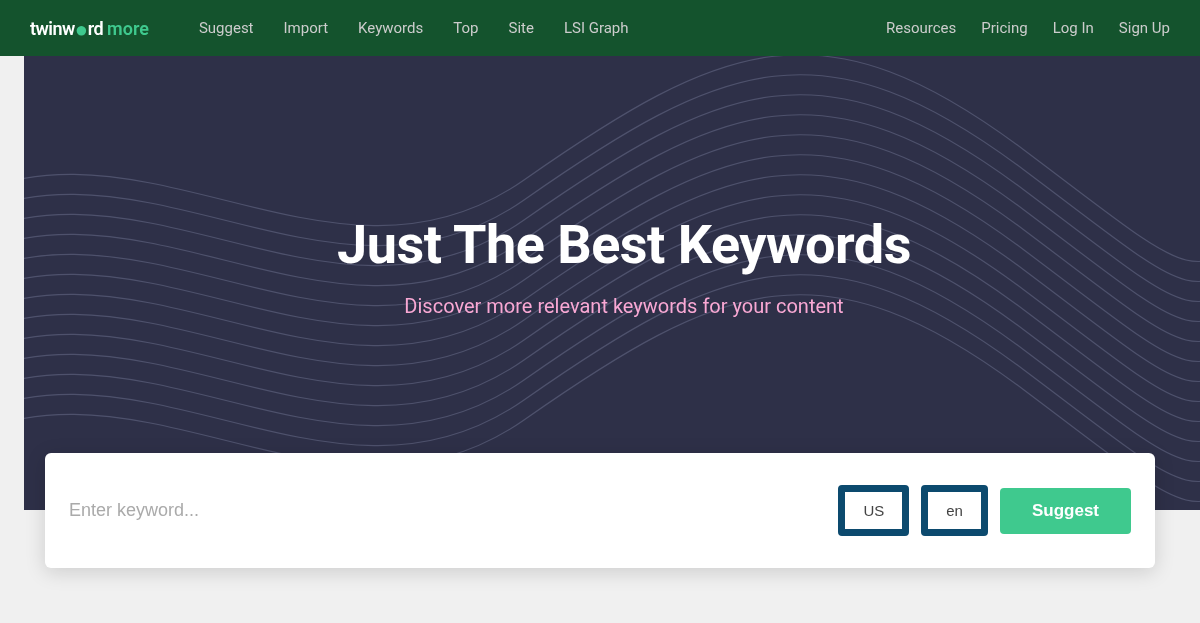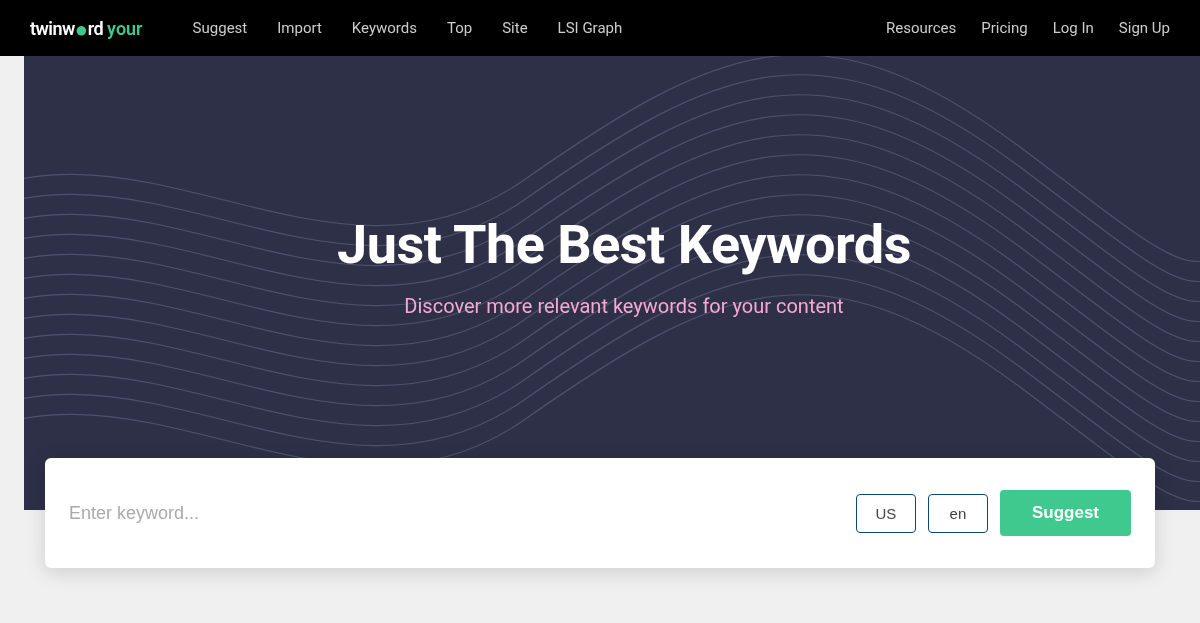--- a/index.html
+++ b/index.html
@@ -16,21 +16,21 @@
       background: #f0f0f0;
     }
 
     
     .navbar {
       position: absolute;
       top: 0;
       left: 0;
       width: 100%;
       height: 56px;
-      background: #000000;
+      background: #14532d;
       display: flex;
       align-items: center;
       padding: 0 30px;
       z-index: 10;
     }
 
     .logo-container {
       display: flex;
       align-items: center;
       margin-right: 50px;
@@ -143,21 +143,21 @@
       color: #333;
       background: transparent;
     }
 
     .search-input::placeholder {
       color: #aaaaaa;
     }
 
     .locale-btn {
       background: #ffffff;
-      border: 1px solid #0c4a6e;
+      border: 7px solid #0c4a6e;
       border-radius: 4px;
       padding: 10px 18px;
       font-size: 15px;
       color: #444;
       cursor: pointer;
       min-width: 60px;
       text-align: center;
     }
 
     .suggest-btn {
@@ -171,21 +171,21 @@
       cursor: pointer;
       white-space: nowrap;
     }
   </style>
 </head>
 <body>
 
 <nav class="navbar">
   <div class="logo-container">
     <span class="logo-twinword">twinw<span style="color:#3fc98e;font-size:22px;line-height:0;vertical-align:-2px;">●</span>rd&nbsp;</span>
-    <span class="logo-ideas">your</span>
+    <span class="logo-ideas">more</span>
   </div>
 
   <div class="nav-left">
     <a class="nav-link">Suggest</a>
     <a class="nav-link">Import</a>
     <a class="nav-link">Keywords</a>
     <a class="nav-link">Top</a>
     <a class="nav-link">Site</a>
     <a class="nav-link">LSI Graph</a>
   </div>

